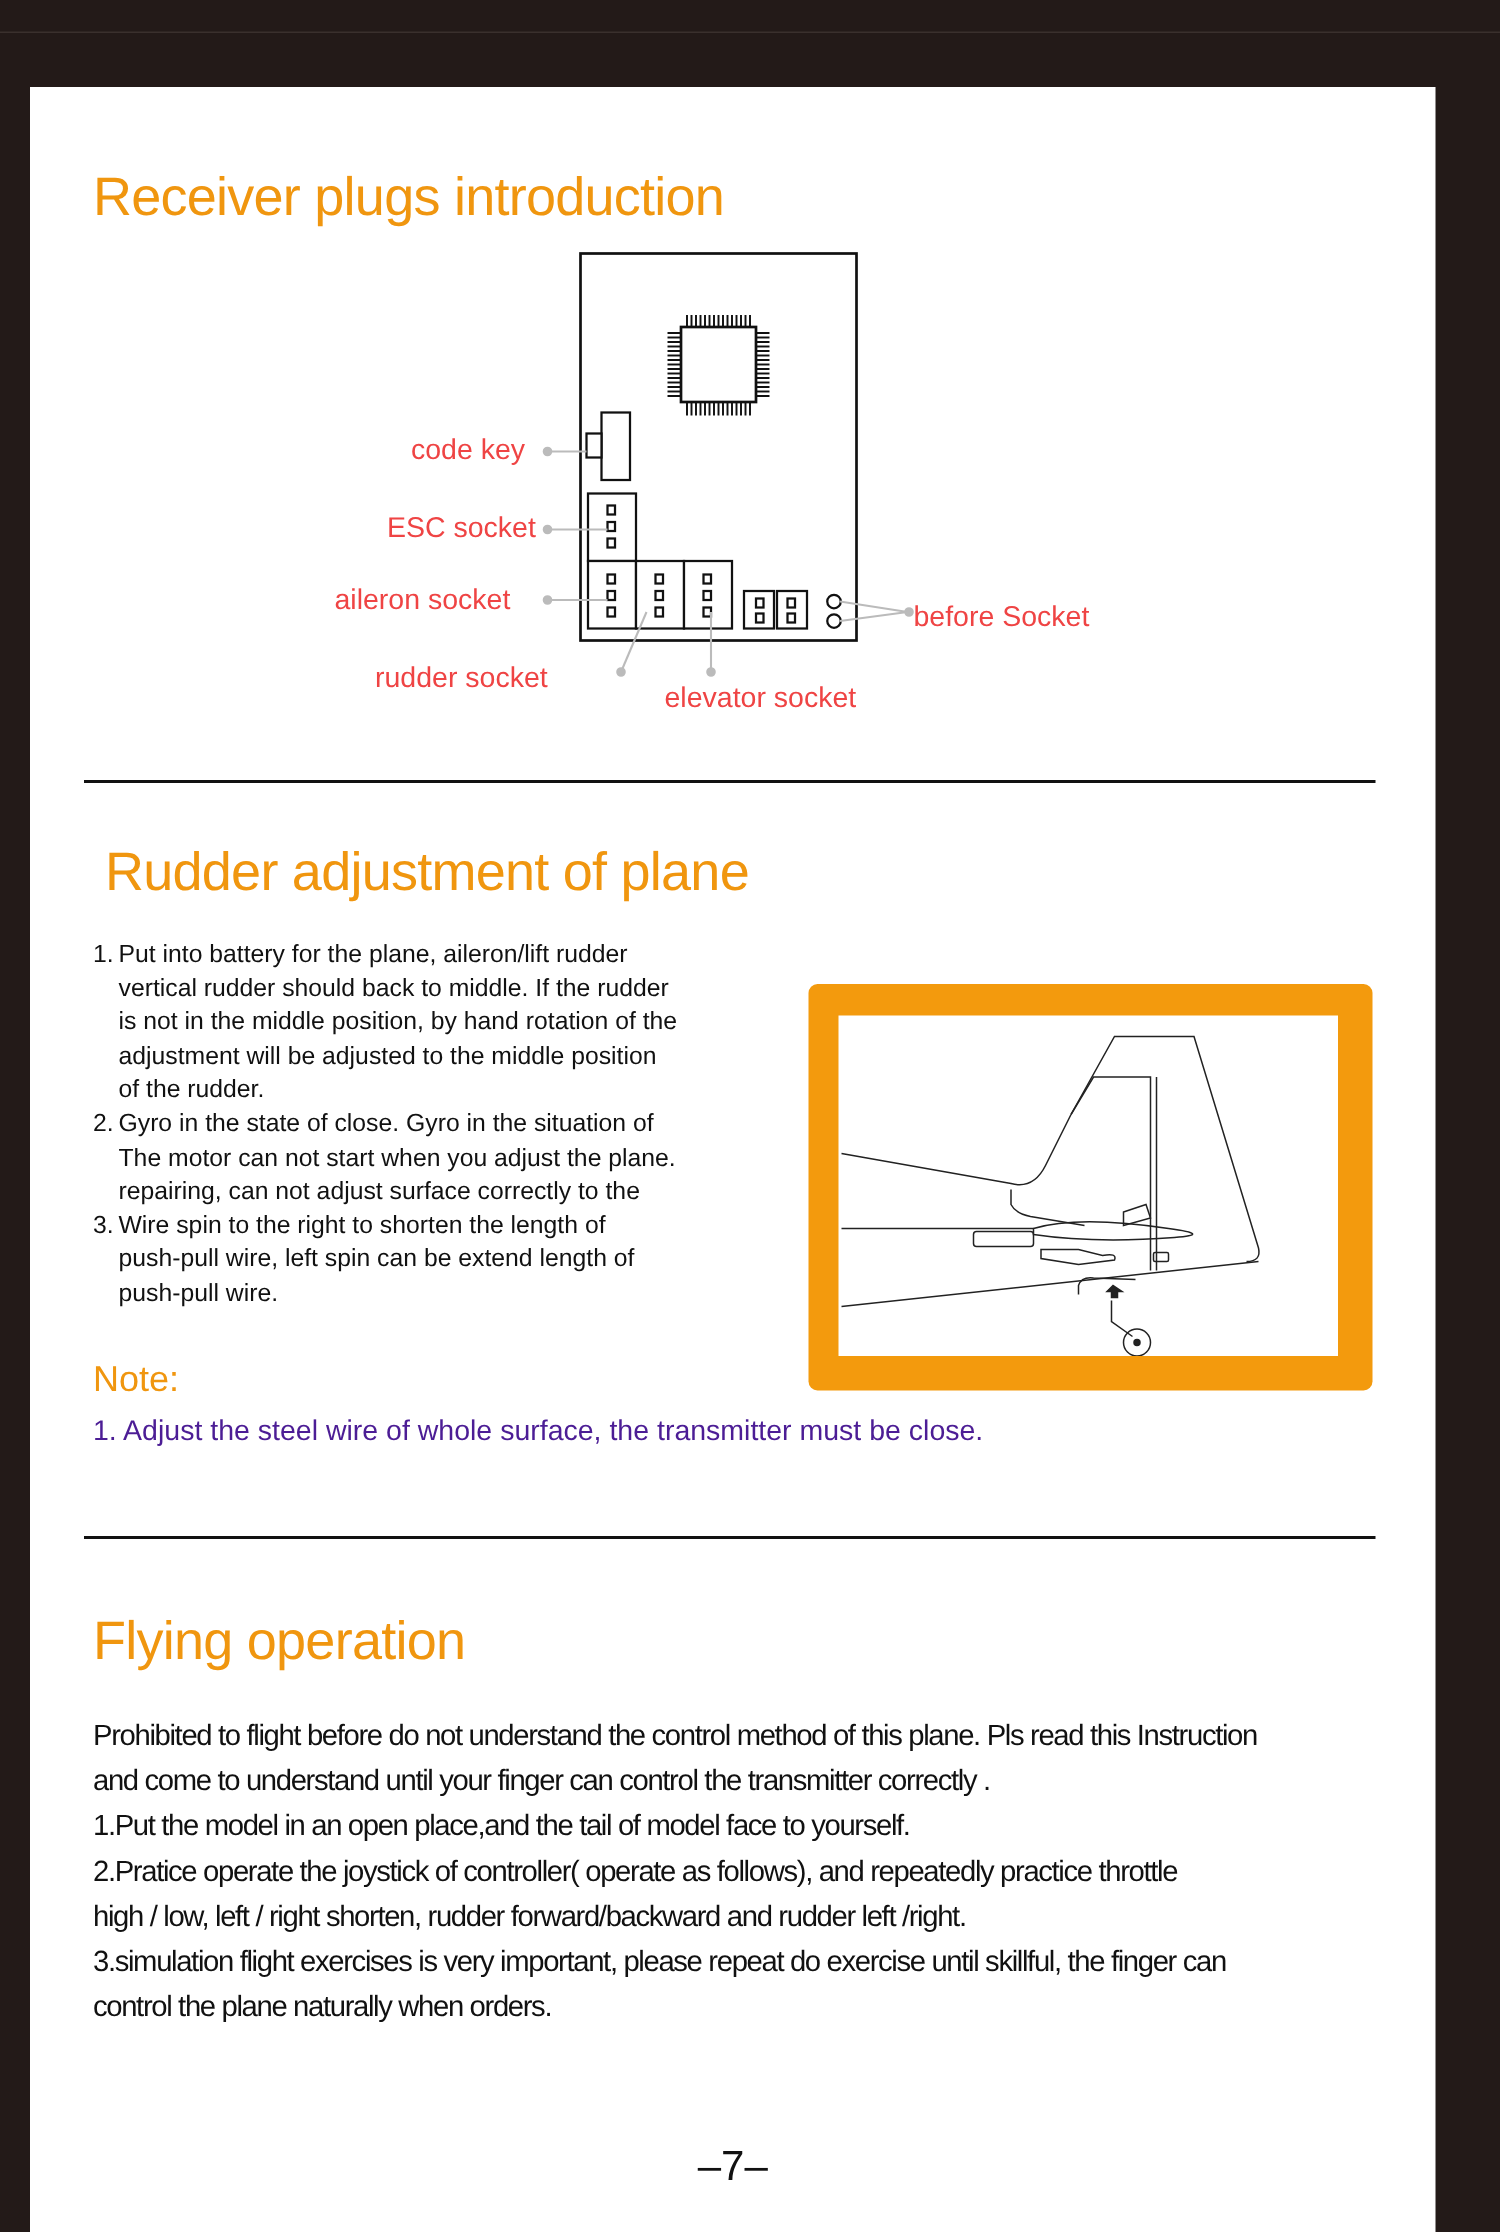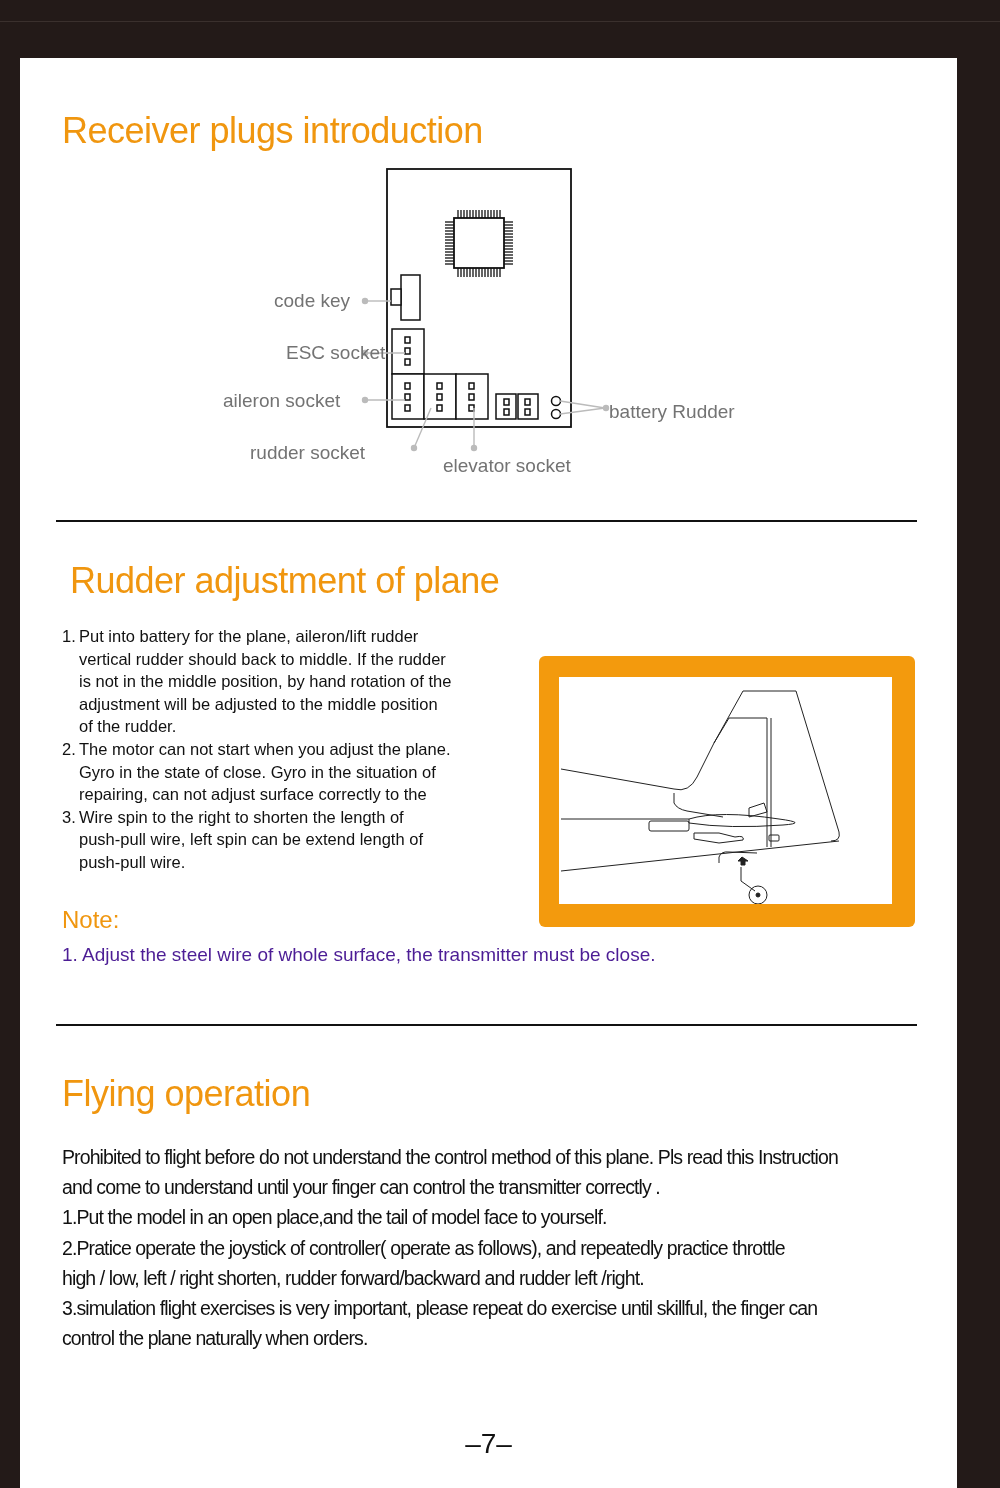--- a/index.html
+++ b/index.html
@@ -21,21 +21,21 @@
     .h-orange {
       position: absolute; color: #f0960f; font-weight: normal;
       font-size: 36px; letter-spacing: -0.5px; margin: 0; white-space: nowrap;
     }
     .divider {
       position: absolute; left: 36px; width: 861px; height: 2px; background: #111;
     }
     
     .diagram { position: absolute; left: 0; top: 0; }
     .diag-label {
-      position: absolute; font-size: 19px; color: #737373; white-space: nowrap;
+      position: absolute; font-size: 19px; color: #ef4444; white-space: nowrap;
     }
     
     .steps {
       position: absolute; left: 42px; top: 567px; width: 470px;
       font-size: 16.5px; line-height: 22.6px; color: #111;
     }
     .step { display: flex; }
     .step-num { width: 17px; flex: none; }
     .step-text { flex: 1; }
     .fig-frame {
@@ -196,46 +196,46 @@
         <circle cx="394" cy="390" r="2.5"></circle>
       <line x1="454" y1="390" x2="454" y2="350"></line>
         <circle cx="454" cy="390" r="2.5"></circle>
       <line x1="540" y1="343" x2="585" y2="350"></line>
         <line x1="540" y1="356" x2="585" y2="350"></line>
         <circle cx="586" cy="350" r="2.5"></circle>
     </g>
   </svg>
 
   <span class="diag-label" style="left:254px; top:232px;">code key</span>
-  <span class="diag-label" style="left:238px; top:284px;margin-left:28px;">ESC socket</span>
+  <span class="diag-label" style="left:238px; top:284px;">ESC socket</span>
   <span class="diag-label" style="left:203px; top:332px;">aileron socket</span>
   <span class="diag-label" style="left:230px; top:384px;">rudder socket</span>
   <span class="diag-label" style="left:423px; top:397px;">elevator socket</span>
-  <span class="diag-label" style="left:589px; top:343px;">battery Rudder</span>
+  <span class="diag-label" style="left:589px; top:343px;">before Socket</span>
 
   <div class="divider" style="top:462px;"></div>
 
   <h1 class="h-orange" style="left:50px; top:502px;text-align:center;">Rudder adjustment of plane</h1>
 
   <div class="steps">
     <div class="step">
       <span class="step-num">1.</span>
       <span class="step-text">
         <div>Put into battery for the plane, aileron/lift rudder</div>
         <div>vertical rudder should back to middle. If the rudder</div>
         <div>is not in the middle position, by hand rotation of the</div>
         <div>adjustment will be adjusted to the middle position</div>
         <div>of the rudder.</div>
       </span>
     </div>
     <div class="step">
       <span class="step-num">2.</span>
       <span class="step-text">
+        <div>Gyro in the state of close. Gyro in the situation of</div>
         <div>The motor can not start when you adjust the plane.</div>
-        <div>Gyro in the state of close. Gyro in the situation of</div>
         <div>repairing, can not adjust surface correctly to the</div>
       </span>
     </div>
     <div class="step">
       <span class="step-num">3.</span>
       <span class="step-text">
         <div>Wire spin to the right to shorten the length of</div>
         <div>push-pull wire, left spin can be extend length of</div>
         <div>push-pull wire.</div>
       </span>

